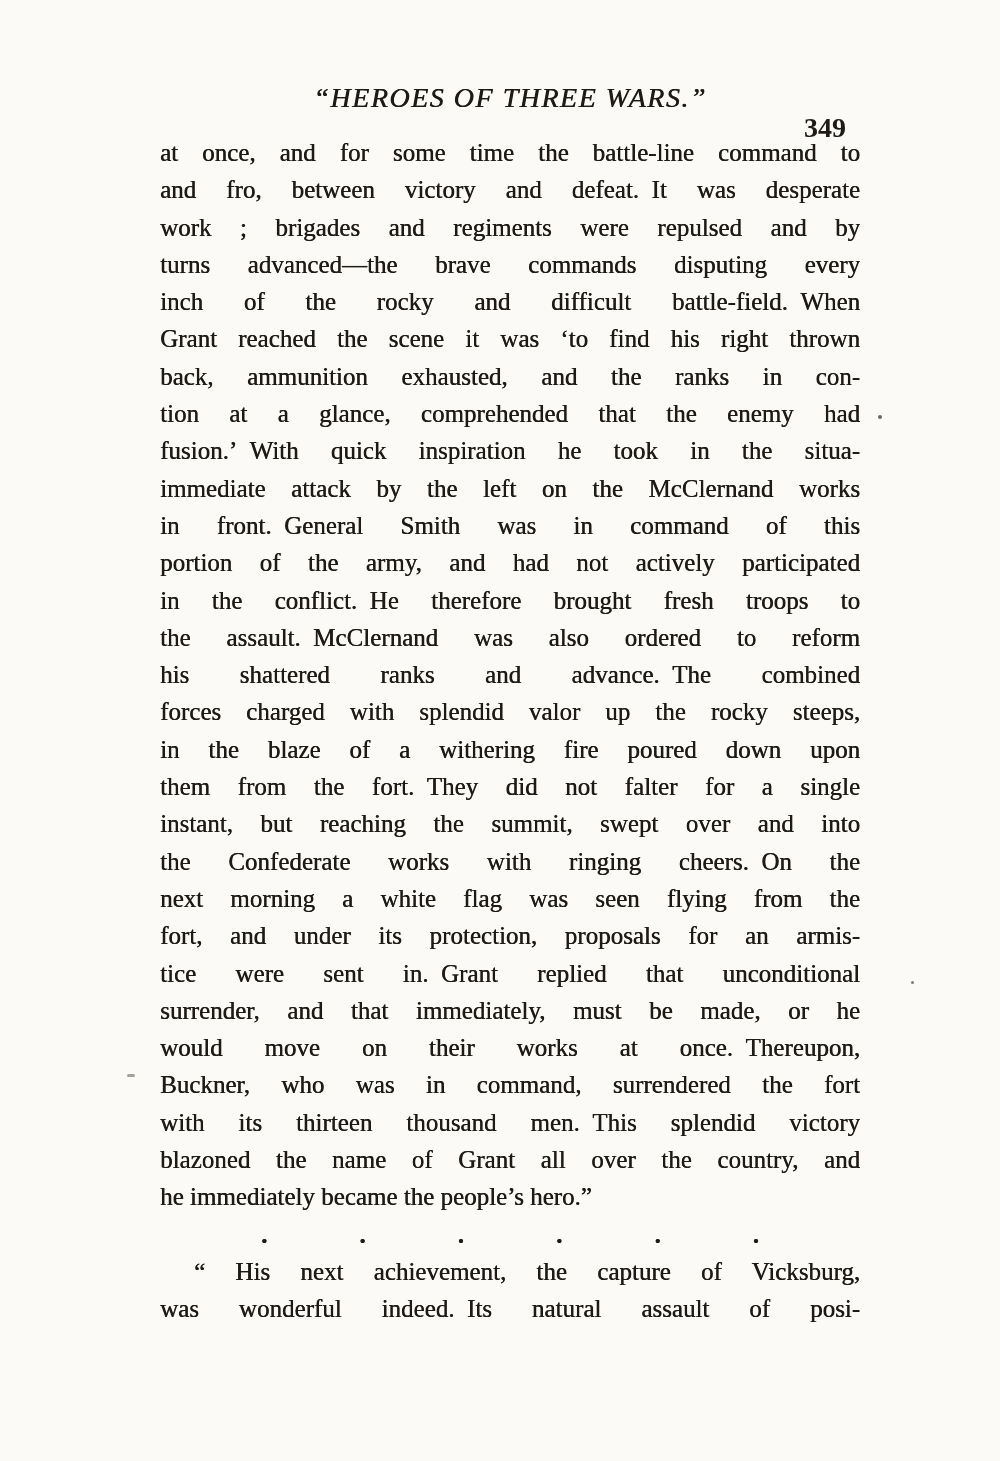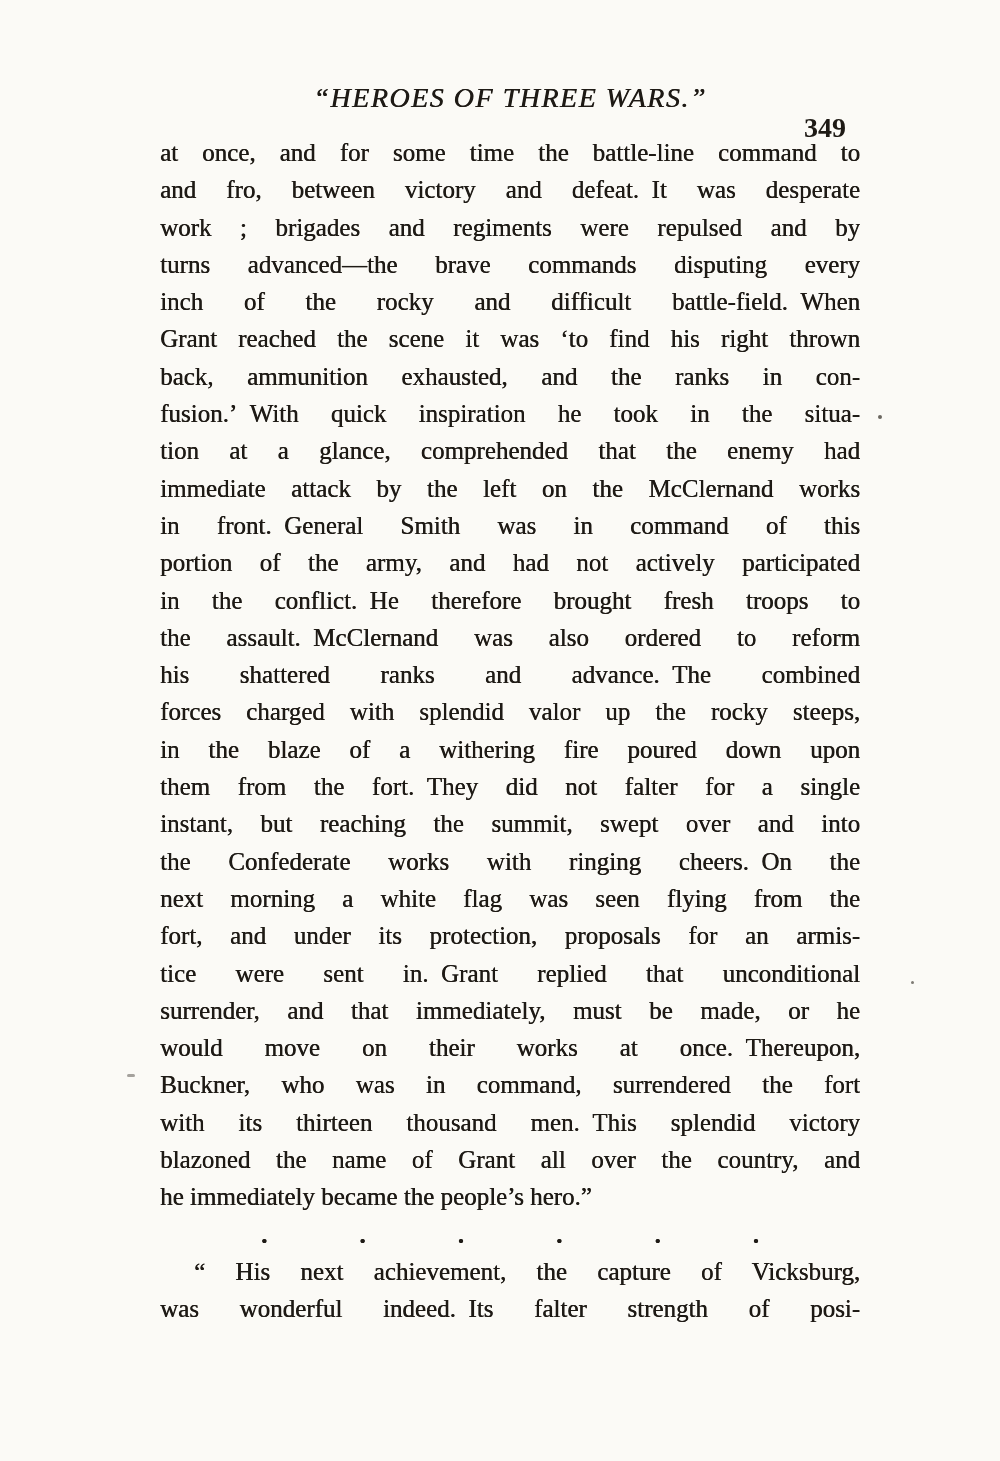--- a/index.html
+++ b/index.html
@@ -93,22 +93,22 @@
 
   <div class="body-text">
     <div>
       <div class="line">at once, and for some time the battle-line command to</div>
       <div class="line">and fro, between victory and defeat. It was desperate</div>
       <div class="line">work ; brigades and regiments were repulsed and by</div>
       <div class="line">turns advanced—the brave commands disputing every</div>
       <div class="line">inch of the rocky and difficult battle-field. When</div>
       <div class="line">Grant reached the scene it was ‘to find his right thrown</div>
       <div class="line">back, ammunition exhausted, and the ranks in con-</div>
+      <div class="line">tion at a glance, comprehended that the enemy had</div>
       <div class="line">fusion.’ With quick inspiration he took in the situa-</div>
-      <div class="line">tion at a glance, comprehended that the enemy had</div>
       <div class="line">immediate attack by the left on the McClernand works</div>
       <div class="line">in front. General Smith was in command of this</div>
       <div class="line">portion of the army, and had not actively participated</div>
       <div class="line">in the conflict. He therefore brought fresh troops to</div>
       <div class="line">the assault. McClernand was also ordered to reform</div>
       <div class="line">his shattered ranks and advance. The combined</div>
       <div class="line">forces charged with splendid valor up the rocky steeps,</div>
       <div class="line">in the blaze of a withering fire poured down upon</div>
       <div class="line">them from the fort. They did not falter for a single</div>
       <div class="line">instant, but reaching the summit, swept over and into</div>
@@ -130,21 +130,21 @@
         <span>.</span>
         <span>.</span>
         <span>.</span>
         <span>.</span>
         <span>.</span>
       </div>
     </div>
 
     <div>
       <div class="line indent">“ His next achievement, the capture of Vicksburg,</div>
-      <div class="line">was wonderful indeed. Its falter strength of posi-</div>
+      <div class="line">was wonderful indeed. Its natural assault of posi-</div>
     </div>
   </div>
 
   <div class="speck s1"></div>
   <div class="speck s2"></div>
   <div class="speck s3"></div>
 
 </div>
 
 </body></html>

